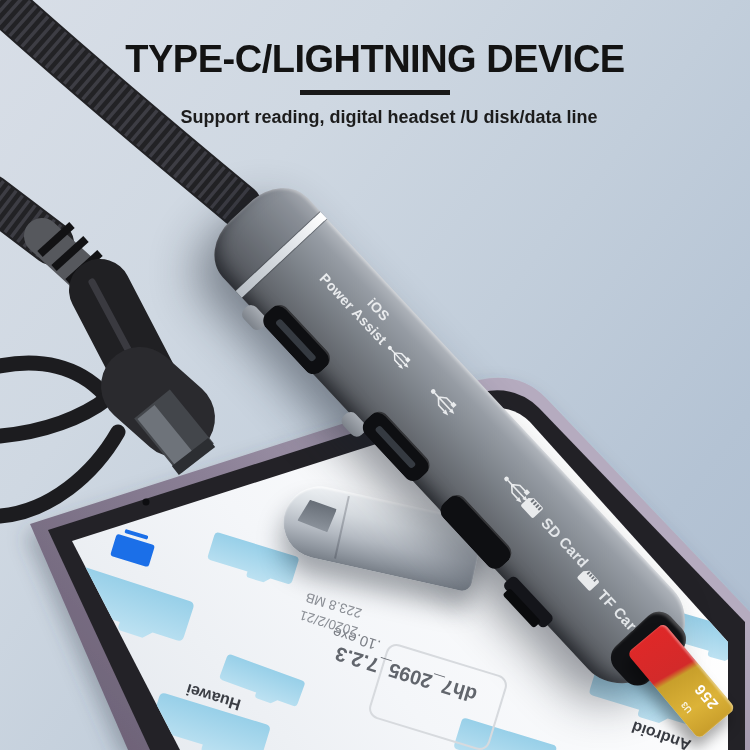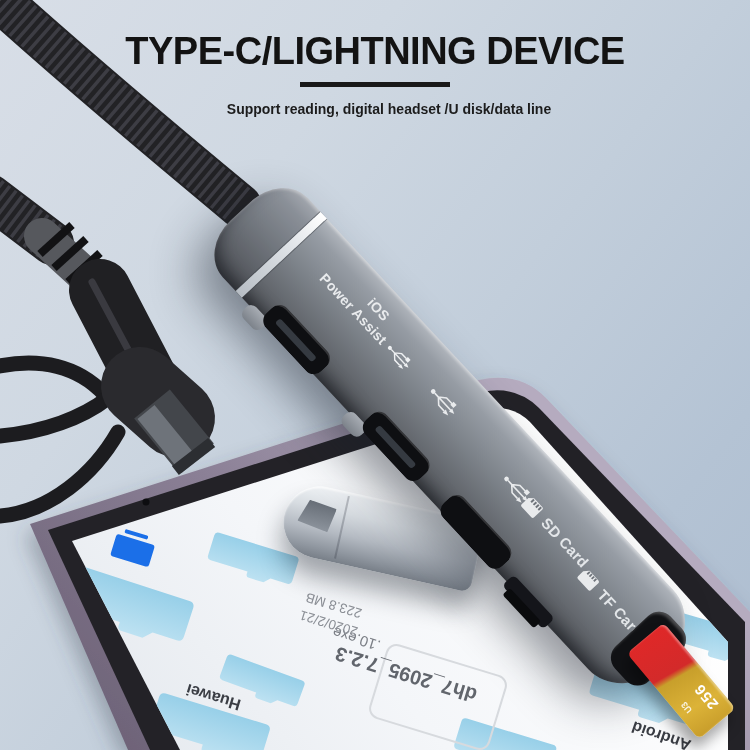--- a/index.html
+++ b/index.html
@@ -3,23 +3,23 @@
 <meta charset="utf-8">
 <style>
   html,body{margin:0;padding:0;background:#9fb0c2;}
   .scene{position:relative;width:750px;height:750px;overflow:hidden;
     font-family:"Liberation Sans", sans-serif;
     background:linear-gradient(128deg,#d8dee7 0%,#cfd8e2 30%,#c2cedb 55%,#b4c3d4 80%,#adbdd0 100%);}
   .layer{position:absolute;left:0;top:0;width:750px;height:750px;}
 
   
   .header{position:absolute;left:0;top:30px;width:100%;text-align:center;z-index:10;}
-  .title{font-size:38px;font-weight:bold;color:#131313;letter-spacing:-0.5px;margin:0;}
+  .title{font-size:38px;font-weight:bold;color:#131313;letter-spacing:-0.5px;margin:8px;}
   .title-underline{width:150px;height:5px;background:#191919;margin:9px auto 10px auto;}
-  .subtitle{font-size:14px;font-weight:bold;color:#1c1c1c;line-height:25px;padding-left:28px;}
+  .subtitle{font-size:18px;font-weight:bold;color:#1c1c1c;line-height:25px;padding-left:28px;}
 
   
   .hub{position:absolute;left:142px;top:380px;width:620px;height:116px;z-index:3;
     transform:rotate(47deg);
     border-radius:36px 48px 48px 36px / 44px 54px 54px 44px;
     background:linear-gradient(180deg,#b2b7be 0%,#969ca4 16%,#7e848b 45%,#63676d 78%,#4d5055 100%);
     box-shadow:0 26px 46px rgba(25,30,42,0.45), inset 0 2px 3px rgba(255,255,255,0.45), inset 0 -12px 16px -6px rgba(8,10,14,0.55);}
   .hub-cap{position:absolute;left:0;top:0;bottom:0;width:56px;
     border-radius:36px 0 0 36px / 44px 0 0 44px;background:rgba(40,44,50,0.10);}
   .hub-ring{position:absolute;left:55px;top:0;bottom:0;width:9px;

